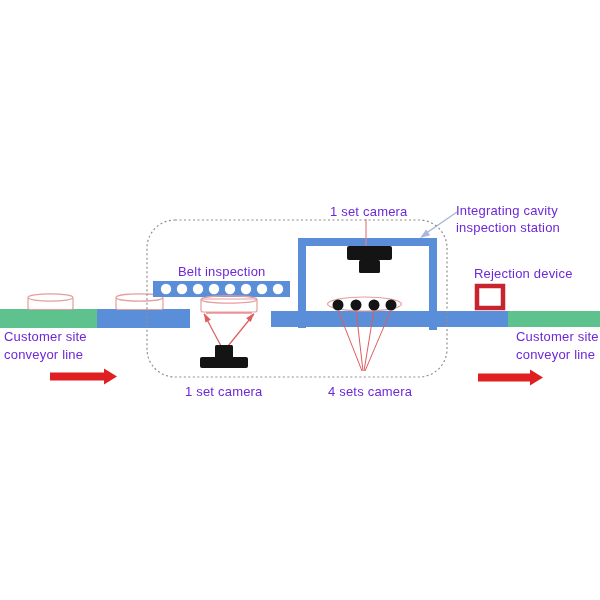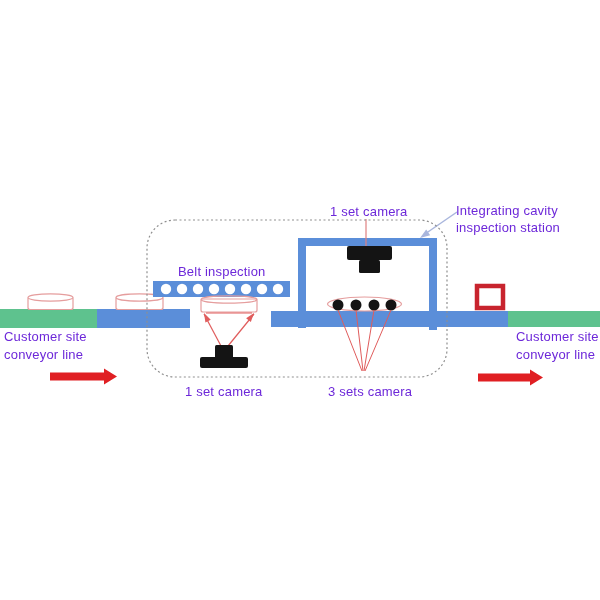--- a/index.html
+++ b/index.html
@@ -110,19 +110,20 @@
   <div class="lbl" style="left:4px;top:329px">Customer site</div>
   <div class="lbl" style="left:4px;top:347px">conveyor line</div>
 
   <div class="lbl" style="left:178px;top:264px">Belt inspection</div>
 
   <div class="lbl" style="left:330px;top:204px">1 set camera</div>
 
   <div class="lbl" style="left:456px;top:203px">Integrating cavity</div>
   <div class="lbl" style="left:456px;top:220px">inspection station</div>
 
+  <div class="lbl" style="left:474px;top:266px">Rejection device</div>
 
   <div class="lbl" style="left:516px;top:329px">Customer site</div>
   <div class="lbl" style="left:516px;top:347px">conveyor line</div>
 
   <div class="lbl" style="left:185px;top:384px">1 set camera</div>
-  <div class="lbl" style="left:328px;top:384px">3 sets camera</div>
+  <div class="lbl" style="left:328px;top:384px">4 sets camera</div>
 </div>
 
 </body></html>

